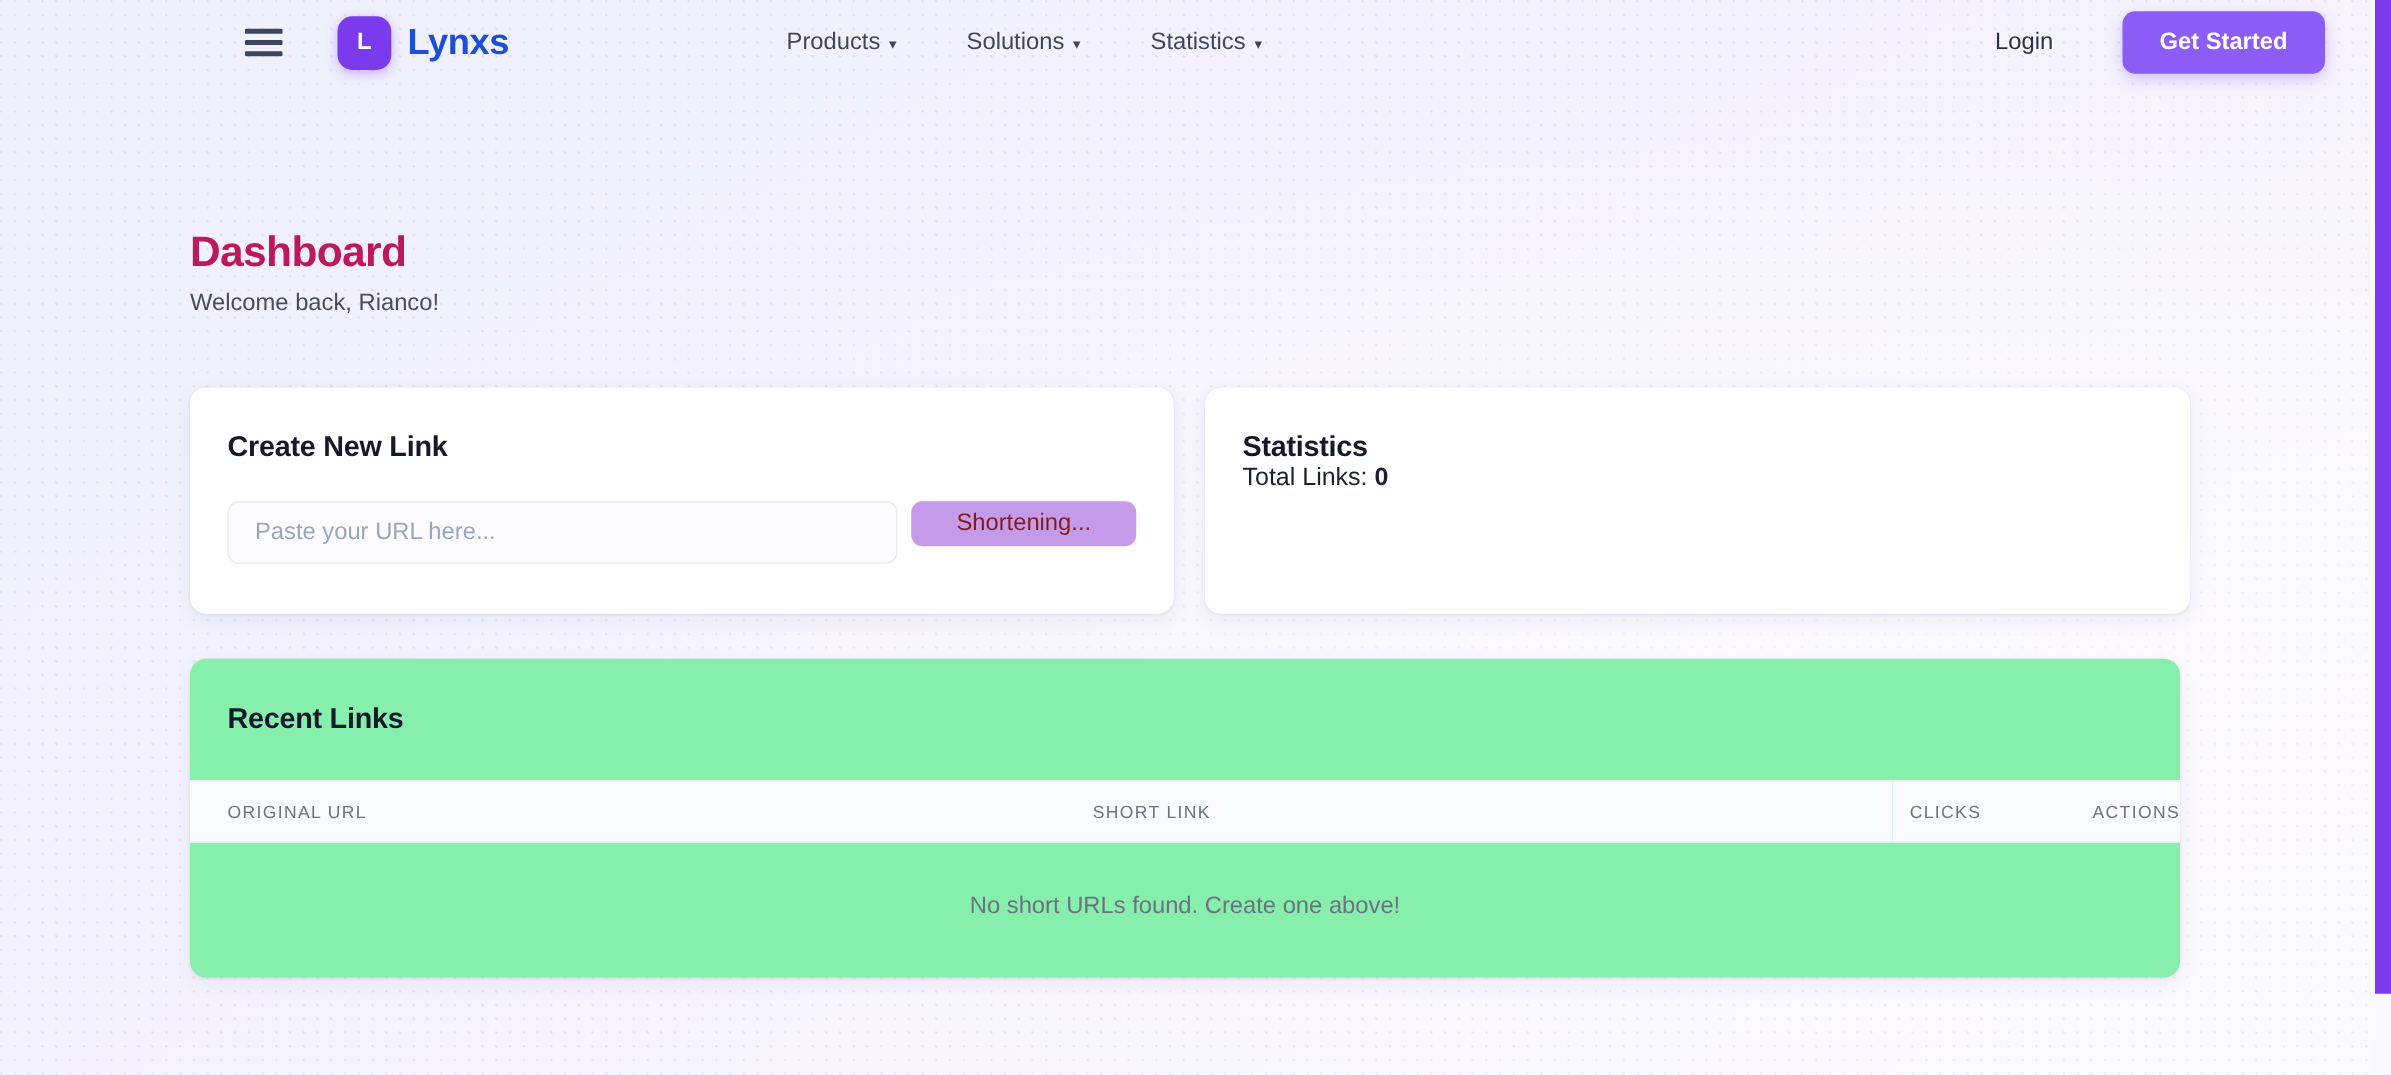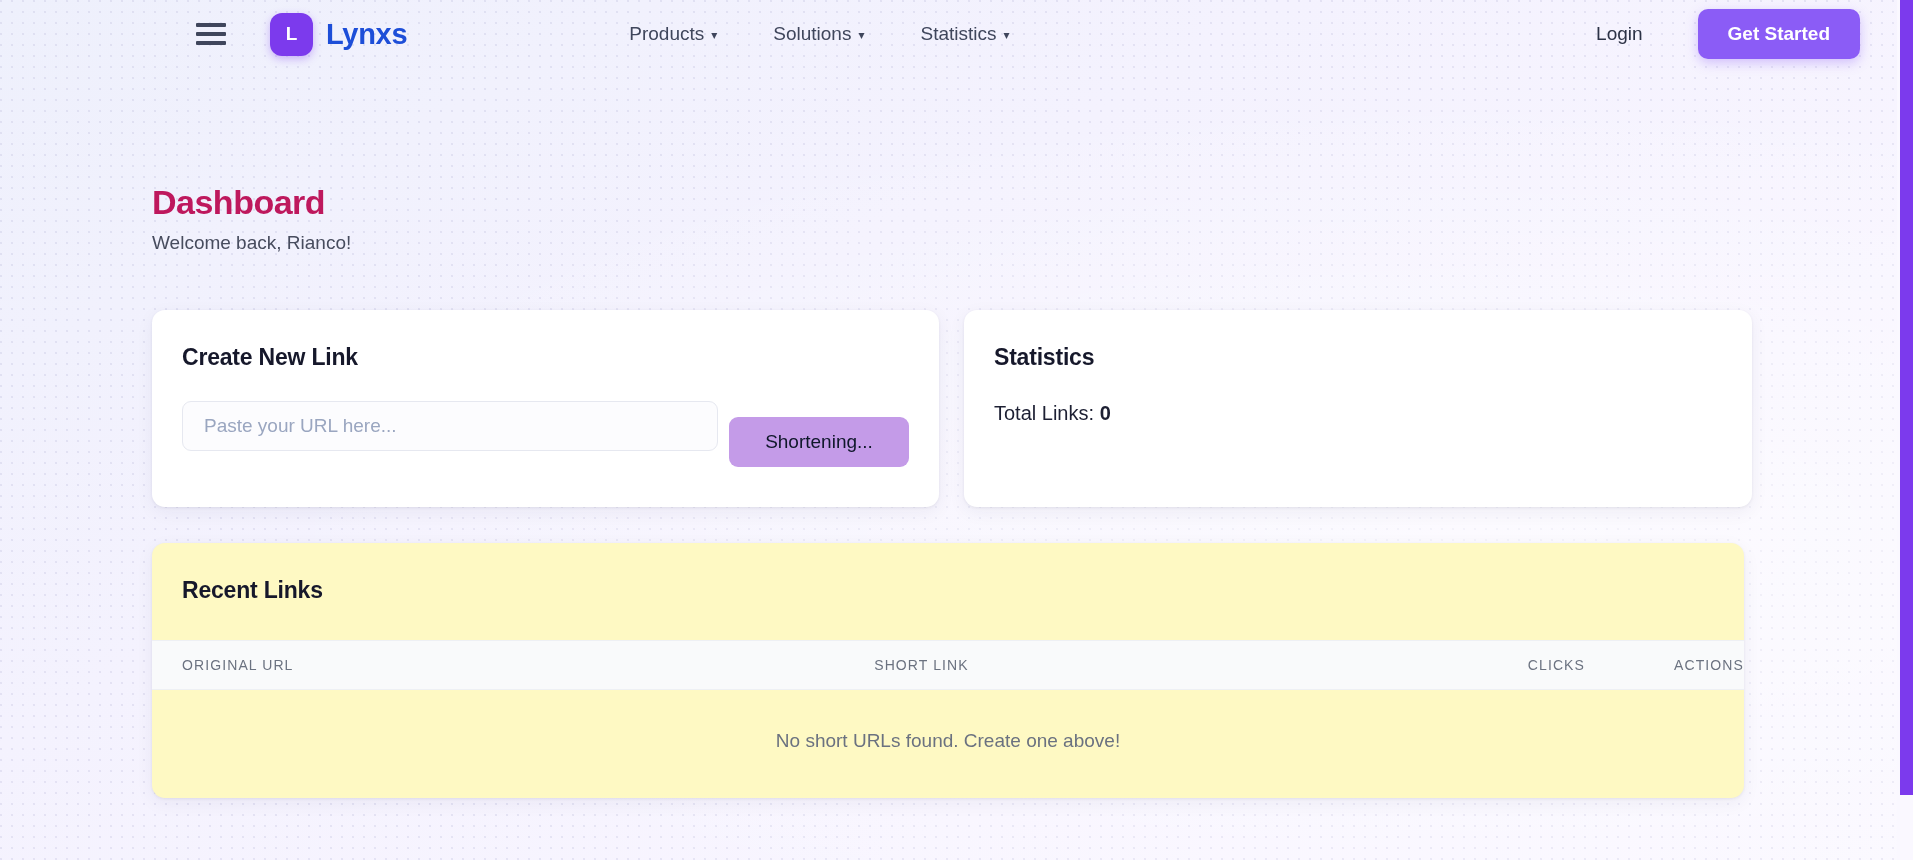--- a/index.html
+++ b/index.html
@@ -200,44 +200,42 @@
     padding: 0 21px;
     font-size: 19px;
     font-family: inherit;
     color: #2c3246;
     outline: none;
   }
   .url-input::placeholder { color: #9aa6c0; }
 
   .shorten-button {
     width: 180px;
-    height: 50px;
+    height: 36px;
     border: none;
     border-radius: 9px;
     background: #c49be8;
-    color: #0f172a;
+    color: #7f1d1d;
     font-size: 19px;
     font-weight: 400;
     font-family: inherit;
     cursor: default;
-    margin-top: 16px;
   }
 
   .stat-line {
     font-size: 20px;
     color: #1d2033;
-    margin-top: 31px;
   }
   .stat-line b { font-weight: 700; }
 
   
   .card-recent {
     margin-top: 36px;
     width: 1592px;
-    background: #fef9c3;
+    background: #86efac;
     border-radius: 13px;
     box-shadow: 0 1px 3px rgba(25,25,60,0.07), 0 5px 18px rgba(40,35,90,0.06);
     overflow: hidden;
   }
   .recent-head {
     padding: 34px 30px 36px 30px;
   }
 
   .links-table {
     width: 100%;

